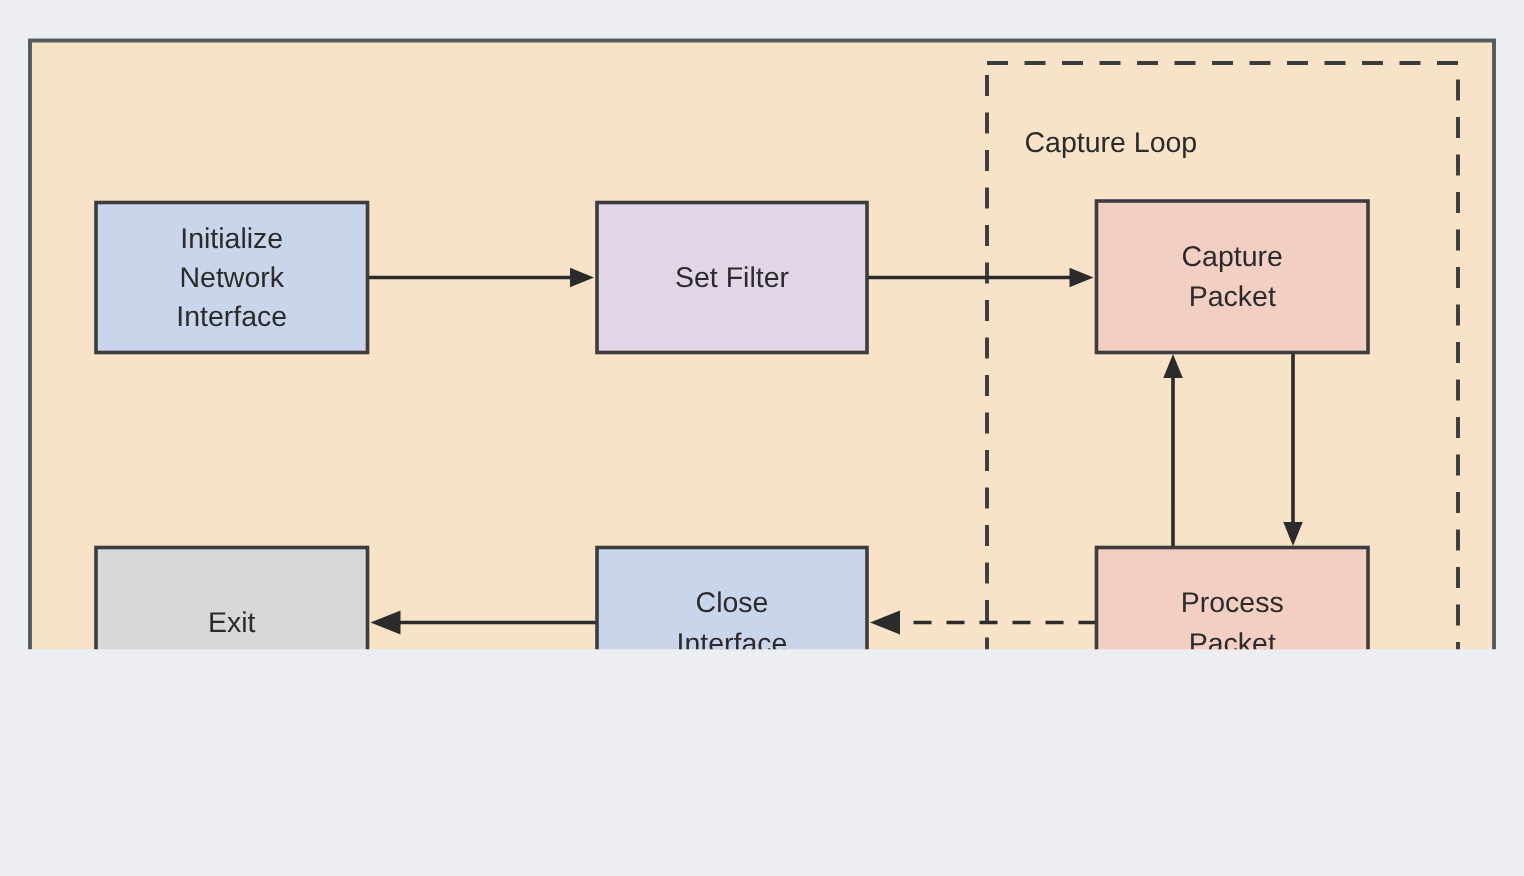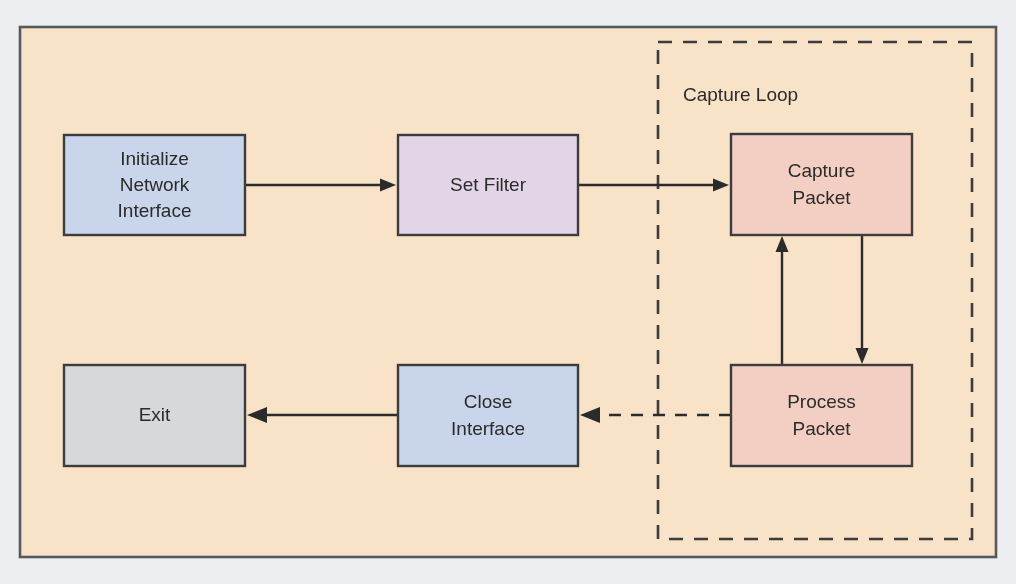--- a/index.html
+++ b/index.html
@@ -3,21 +3,21 @@
 <meta charset="utf-8">
 <style>
   html, body {
     margin: 0;
     padding: 0;
     background: #eceef1;
   }
   #canvas {
     position: relative;
     width: 1016px;
-    height: 584px;
+    height: 433px;
     background: #eceef1;
     font-family: "Liberation Sans", sans-serif;
     overflow: hidden;
   }
   #diagram-svg {
     position: absolute;
     left: 0;
     top: 0;
   }
   .node-label {

